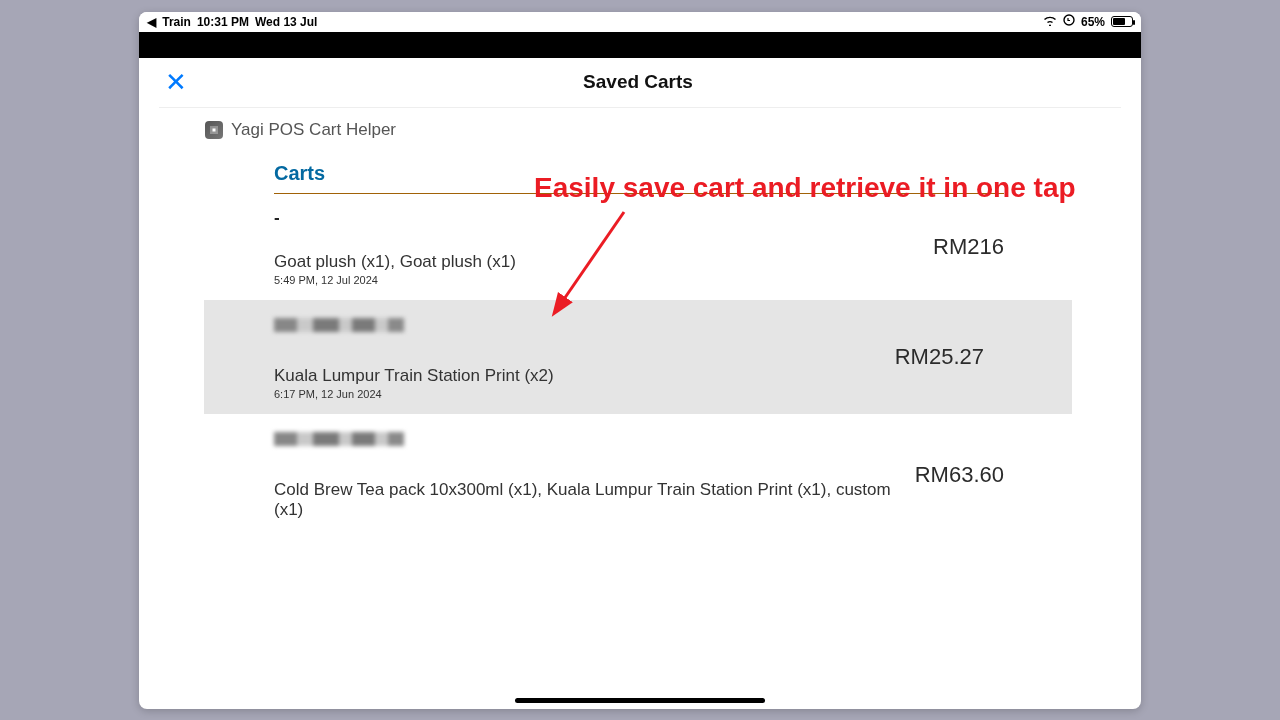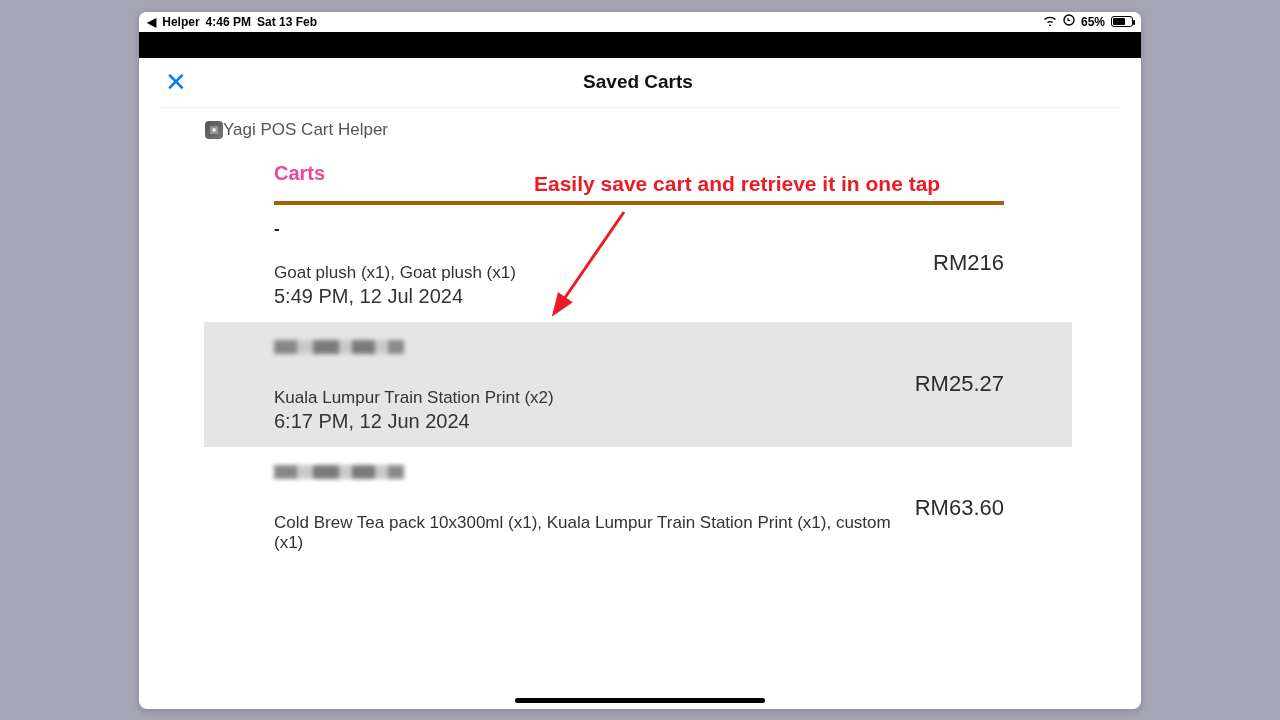--- a/index.html
+++ b/index.html
@@ -56,90 +56,91 @@
     left: 0; right: 4px;
     text-align: center;
     font-size: 19px;
     font-weight: 700;
     color: #111;
     pointer-events: none;
   }
   .app-row {
     display: flex;
     align-items: center;
+    gap: 8px;
     padding: 12px 0 12px 66px;
     font-size: 17px;
     color: #555;
   }
   .app-icon {
     width: 18px; height: 18px; border-radius: 4px;
     background: linear-gradient(135deg,#555,#777);
     display:flex;align-items:center;justify-content:center;
   }
   .app-icon svg { width:12px;height:12px;fill:#fff; }
   .carts-container {
     margin: 10px 0 0 135px;
     width: 730px;
   }
   .carts-heading {
     font-size: 20px;
     font-weight: 600;
-    color: #ec4899;
-    padding-bottom: 16px;
-    border-bottom: 4px solid #a16207;
+    color: #0369a1;
+    padding-bottom: 8px;
+    border-bottom: 1px solid #a16207;
   }
   .cart-item {
     display: flex;
     justify-content: space-between;
     align-items: center;
     padding: 14px 0;
     cursor: pointer;
   }
   .cart-item .left { flex: 1; }
   .cart-item.highlight {
     background: #e5e5e5;
     margin-left: -70px;
     padding-left: 70px;
     margin-right: -68px;
-    padding-right: 68px;
+    padding-right: 88px;
   }
   .cart-title {
     font-size: 17px;
     font-weight: 700;
     color: #222;
     margin-bottom: 2px;
   }
   .cart-desc {
     font-size: 17px;
     color: #333;
     margin-bottom: 2px;
     margin-top: 24px;
   }
   .cart-time {
-    font-size: 20px;
+    font-size: 11px;
     color: #333;
   }
   .cart-price {
     font-size: 22px;
     font-weight: 400;
     color: #2b2b2b;
     white-space: nowrap;
   }
   .redacted {
     display: inline-block;
     width: 130px; height: 14px;
     background: linear-gradient(90deg,#878787 0 18%,#c9c9c9 18% 30%,#7a7a7a 30% 50%,#c9c9c9 50% 60%,#7a7a7a 60% 78%,#c9c9c9 78% 88%,#8a8a8a 88% 100%);
     filter: blur(2px);
     margin: 4px 0 6px 0;
   }
   .annotation {
     position: absolute;
     top: 160px;
     left: 395px;
-    font-size: 21px;
+    font-size: 28px;
     font-weight: 700;
     color: #eb1c24;
     text-align: center;
   }
   .arrow {
     position: absolute;
     top: 195px;
     left: 405px;
     width: 90px; height: 110px;
     pointer-events: none;
@@ -162,23 +163,23 @@
   .battery .fill{position:absolute;left:1px;top:1px;bottom:1px;width:60%;background:#000;border-radius:1px;}
 </style>
 </head>
 <body>
 
 <div class="device">
 
   <div class="status-bar">
     <div class="status-left">
       <span>◀</span>
-      <span>Helper</span>
-      <span>4:46 PM</span>
-      <span>Sat 13 Feb</span>
+      <span>Train</span>
+      <span>10:31 PM</span>
+      <span>Wed 13 Jul</span>
     </div>
     <div class="status-right">
       <span>
         <svg width="14" height="11" viewBox="0 0 14 11">
             <path d="M7 9.5a1 1 0 100 2 1 1 0 000-2zm-3-2.5a5 5 0 016 0l-1 1a3.5 3.5 0 00-4 0zM1 4a9 9 0 0112 0l-1 1a7.5 7.5 0 00-10 0z" fill="#000"></path>
           </svg>
       </span>
       <span>
         <svg width="12" height="12" viewBox="0 0 12 12">
             <circle cx="6" cy="6" r="5" fill="none" stroke="#000" stroke-width="1.4"></circle>

